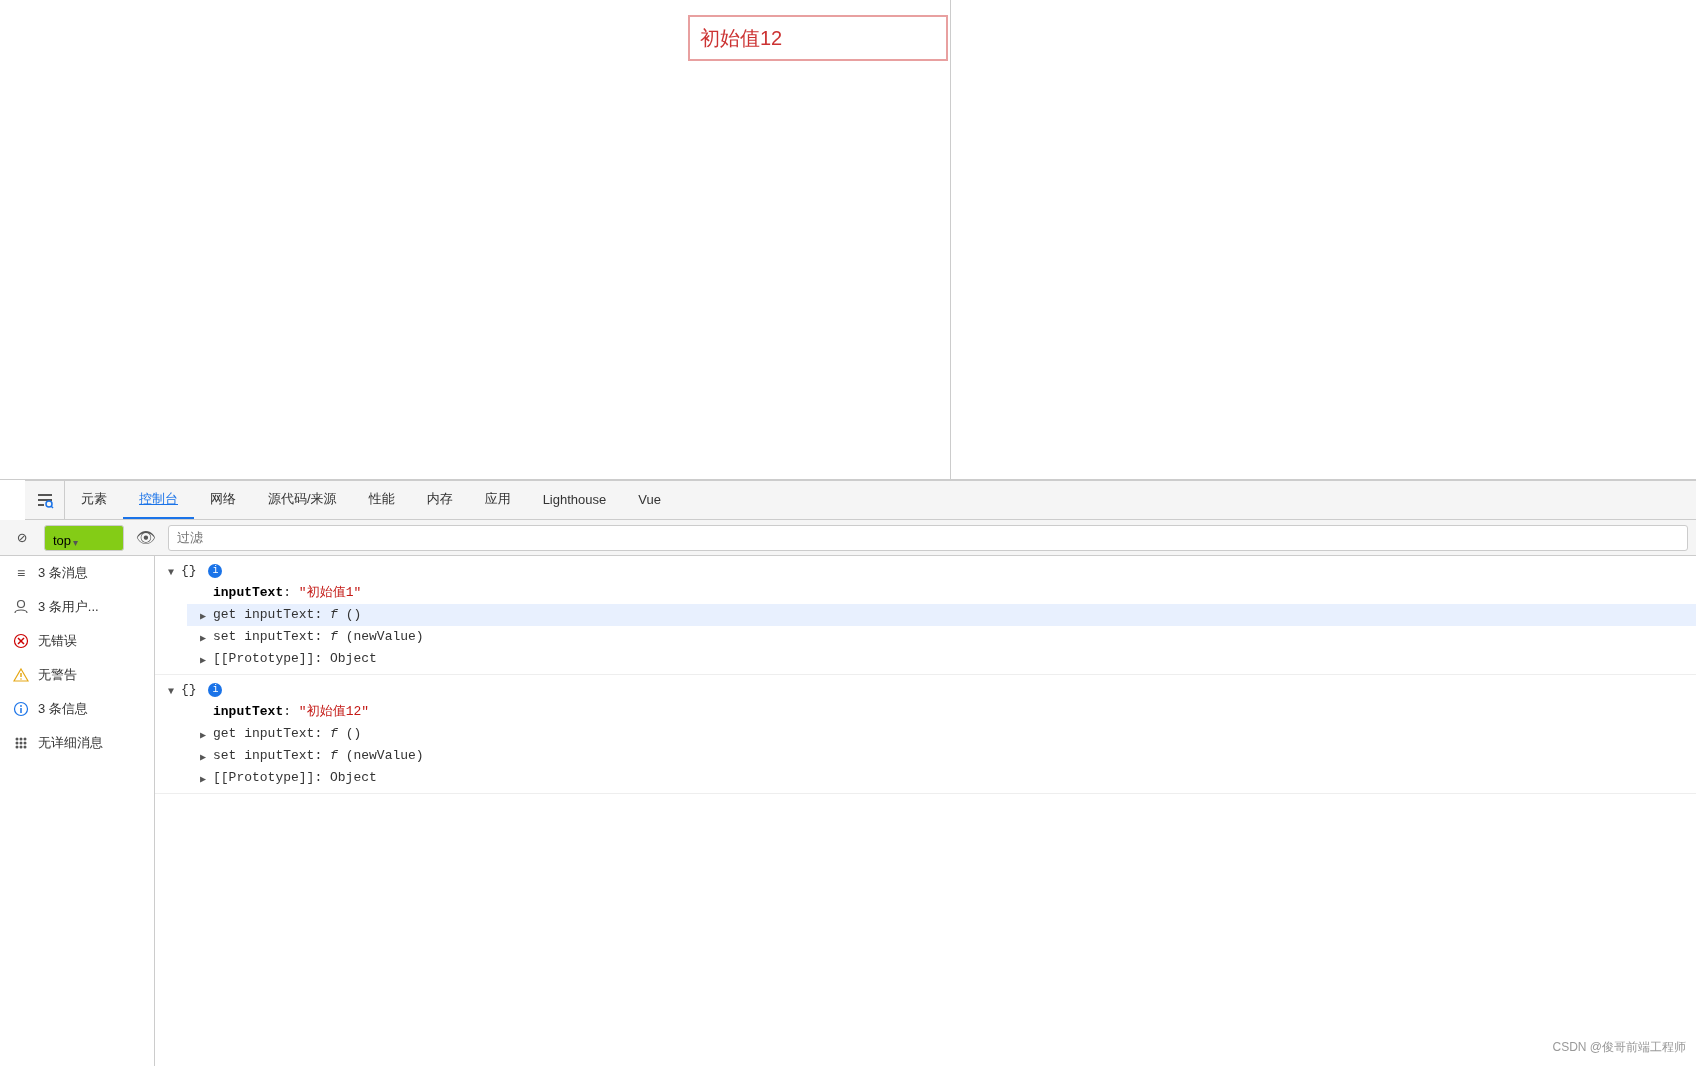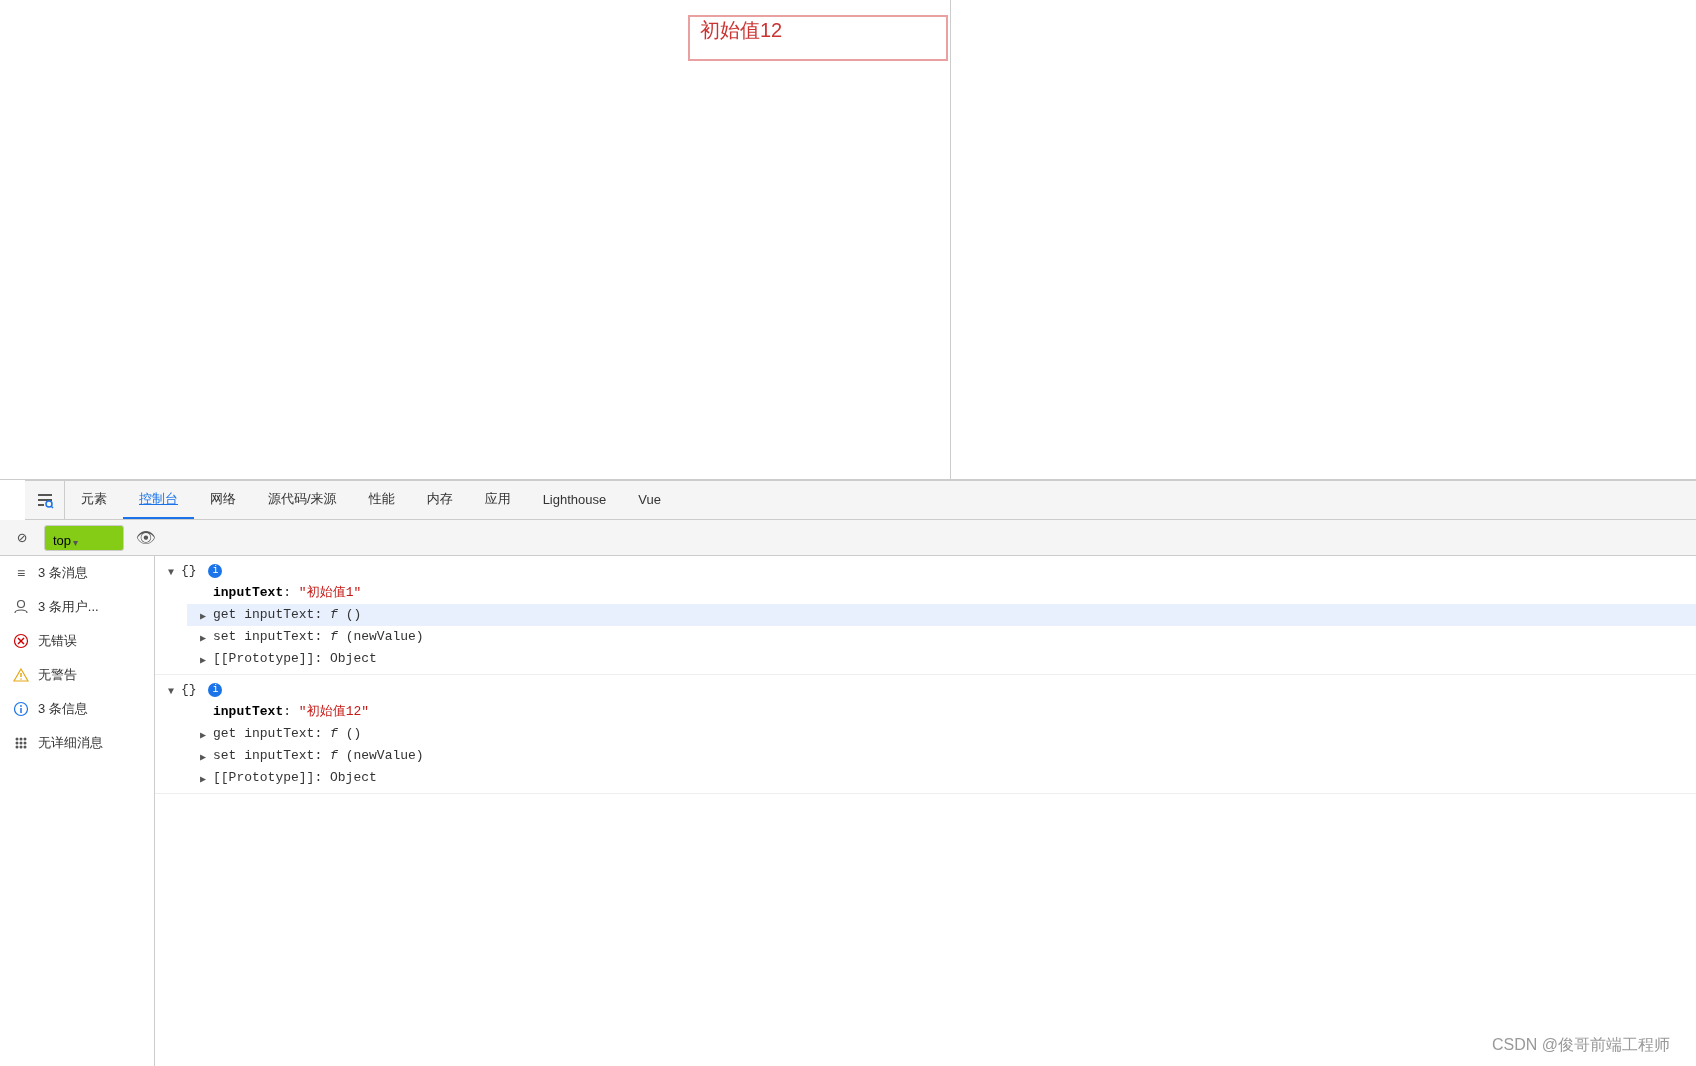--- a/index.html
+++ b/index.html
@@ -23,21 +23,21 @@
 
     .input-preview-box {
       position: absolute;
       top: 15px;
       left: 688px;
       width: 260px;
       height: 46px;
       border: 2px solid #e8a0a0;
       background: #ffffff;
       display: flex;
-      align-items: flex-start;
+      align-items: center;
       padding: 0 10px;
     }
 
     .input-preview-text {
       color: #cc3333;
       font-size: 20px;
       font-family: Arial, sans-serif;
     }
 
     
@@ -280,22 +280,22 @@
     }
 
     .highlighted-row {
       background: #e8f0fe;
     }
 
     
     .watermark {
       position: absolute;
       bottom: 10px;
-      right: 26px;
-      font-size: 16px;
+      right: 10px;
+      font-size: 12px;
       color: #999;
       font-family: Arial, sans-serif;
     }
 
     .chevron-icon {
       font-size: 10px;
       color: #555;
     }
   </style>
 </head>
@@ -351,20 +351,21 @@
   <div class="console-btn" title="Clear console">
     ⊘
   </div>
   <div class="context-selector">
     <span>top</span>
     <span class="chevron-icon">▾</span>
   </div>
   <div class="console-btn" title="Live expressions">
     👁
   </div>
+  <input class="filter-input" type="text" placeholder="过滤" style="">
 </div>
 
 <div class="console-content">
 
   <div class="console-sidebar">
     <div class="sidebar-item">
       <span class="sidebar-icon icon-filter">≡</span>
       <span>3 条消息</span>
     </div>
     <div class="sidebar-item">

